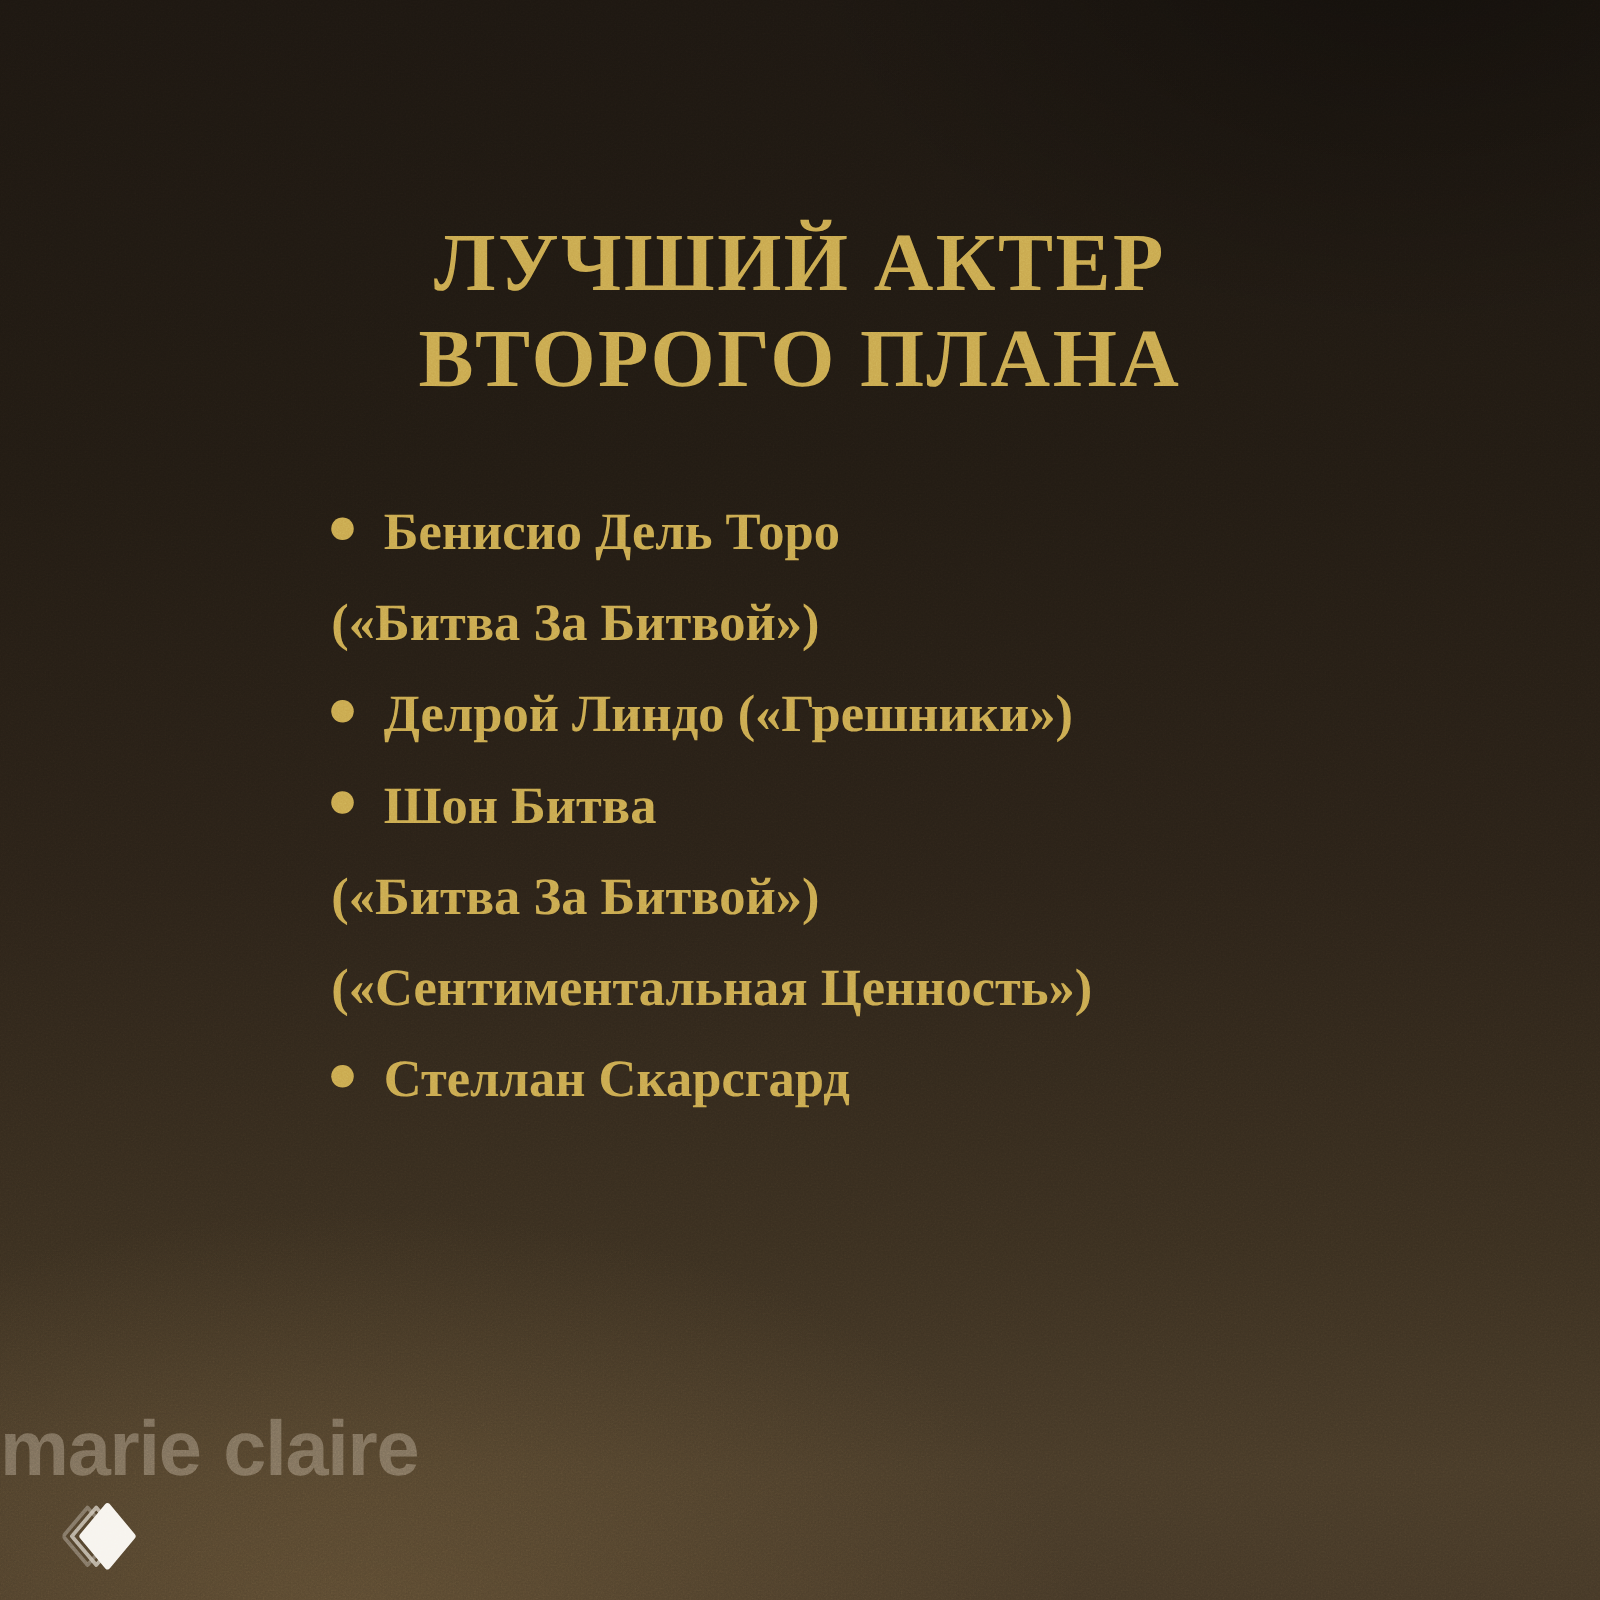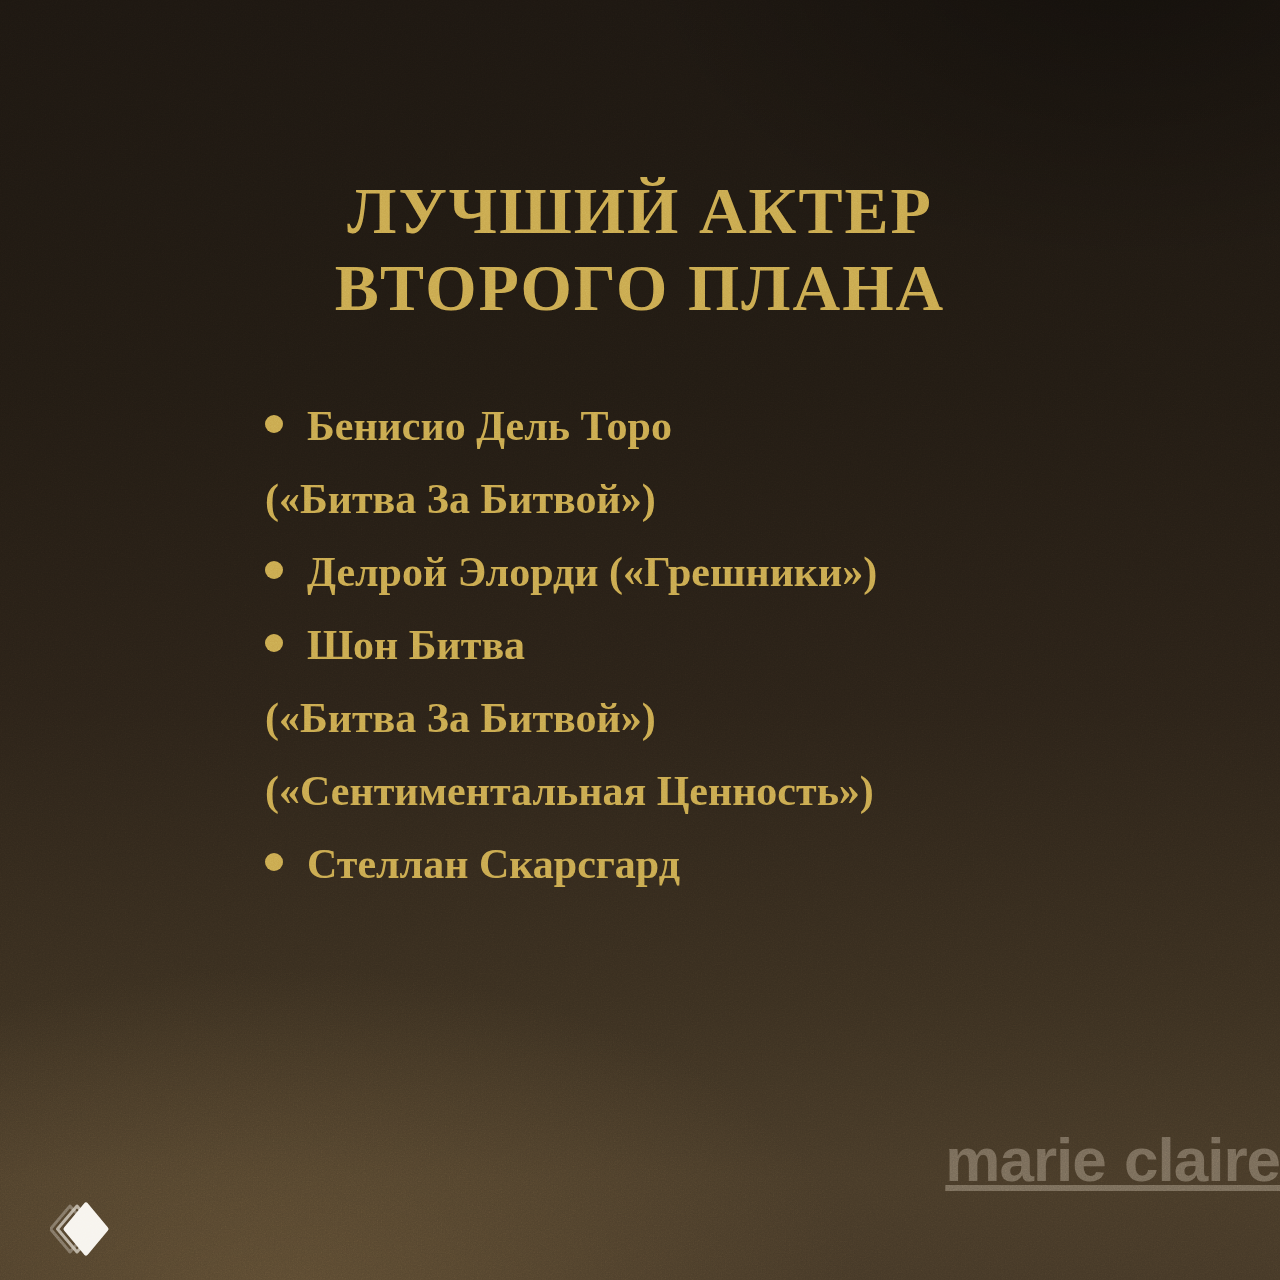--- a/index.html
+++ b/index.html
@@ -69,28 +69,27 @@
     background: #c9a84e;
     margin-right: 24px;
     transform: translateY(-7px);
   }
 
   .watermark {
     position: absolute;
     top: 1124px;
     left: 0;
     width: 100%;
-    text-align: right;
+    text-align: left;
     font-family: "Liberation Sans", "DejaVu Sans", sans-serif;
     font-weight: 700;
     font-size: 62px;
     letter-spacing: -1px;
     word-spacing: 2px;
     color: rgba(214, 203, 186, 0.34);
-    text-decoration: underline;
   }
 
   .brand-logo {
     position: absolute;
     left: 50px;
     top: 1198px;
     width: 62px;
     height: 62px;
   }
 </style>
@@ -102,21 +101,21 @@
   <div class="content">
 
     <div class="title">
       <div>ЛУЧШИЙ АКТЕР</div>
       <div>ВТОРОГО ПЛАНА</div>
     </div>
 
     <div class="list">
       <div class="line"><span class="bullet"></span><span>Бенисио Дель Торо</span></div>
       <div class="line"><span>(«Битва За Битвой»)</span></div>
-      <div class="line"><span class="bullet"></span><span>Делрой Элорди («Грешники»)</span></div>
+      <div class="line"><span class="bullet"></span><span>Делрой Линдо («Грешники»)</span></div>
       <div class="line"><span class="bullet"></span><span>Шон Битва</span></div>
       <div class="line"><span>(«Битва За Битвой»)</span></div>
       <div class="line"><span>(«Сентиментальная Ценность»)</span></div>
       <div class="line"><span class="bullet"></span><span>Стеллан Скарсгард</span></div>
     </div>
 
     <div class="watermark">marie claire</div>
 
     <svg class="brand-logo" viewBox="0 0 62 62" xmlns="http://www.w3.org/2000/svg">
 

